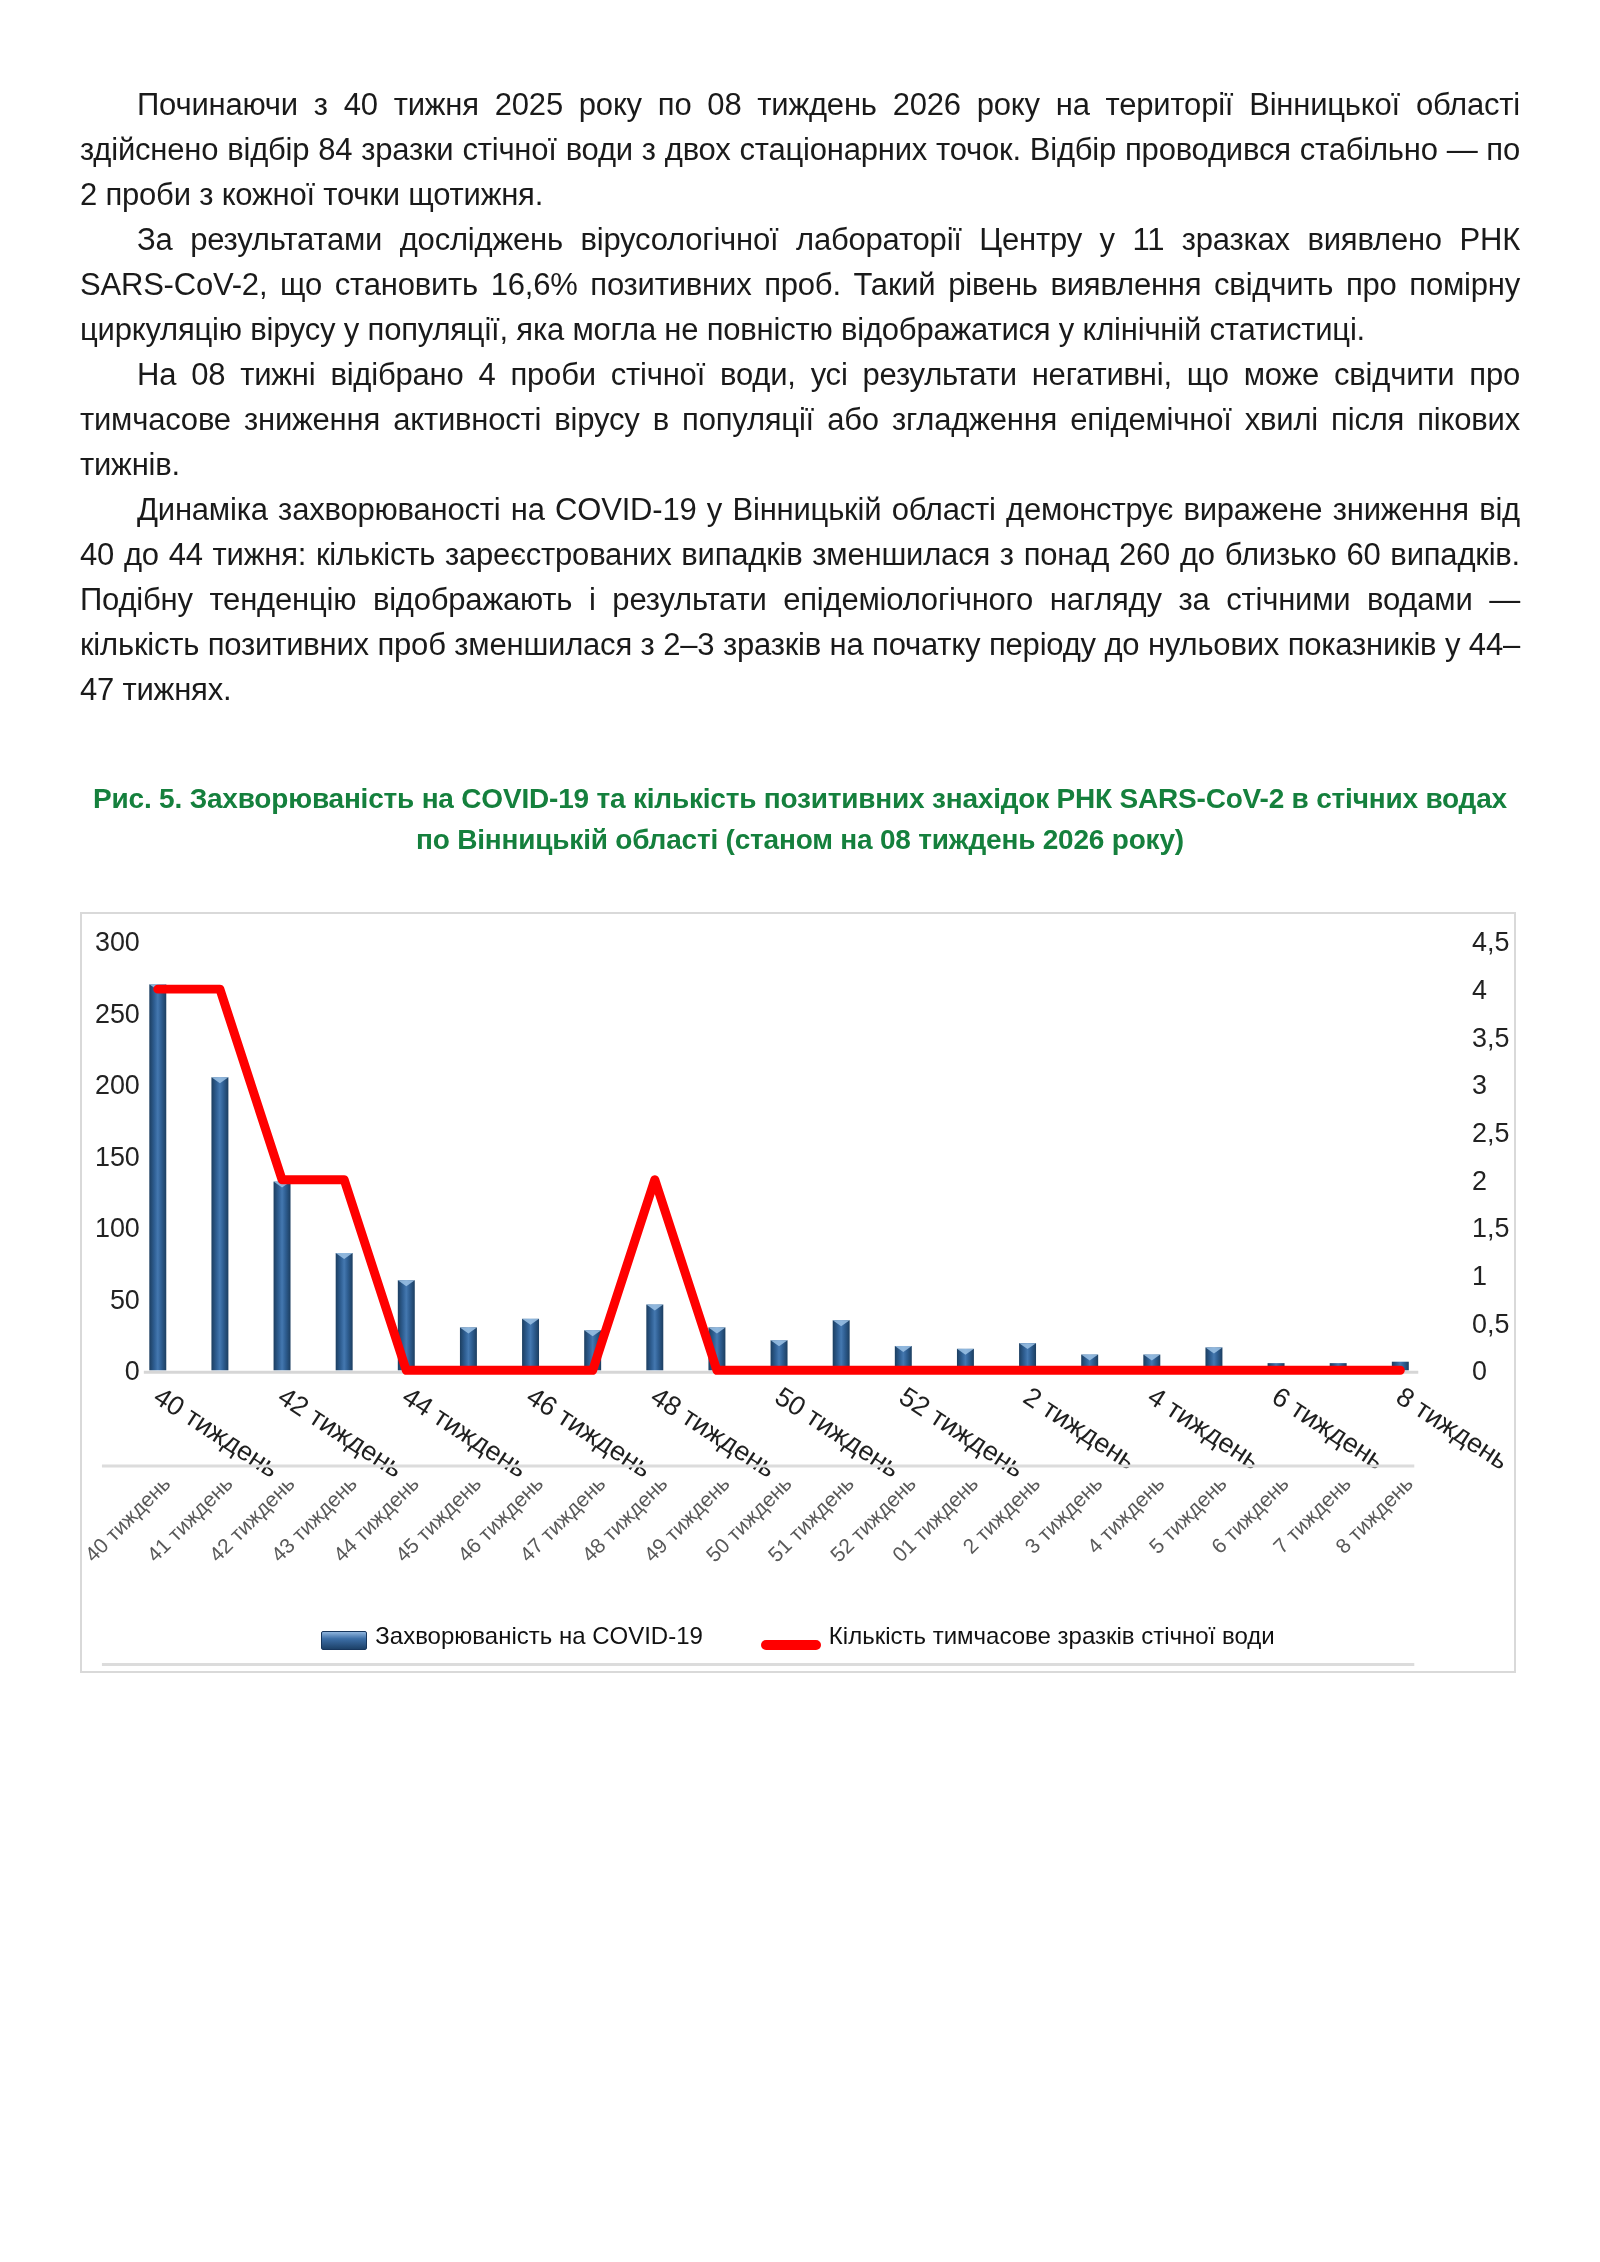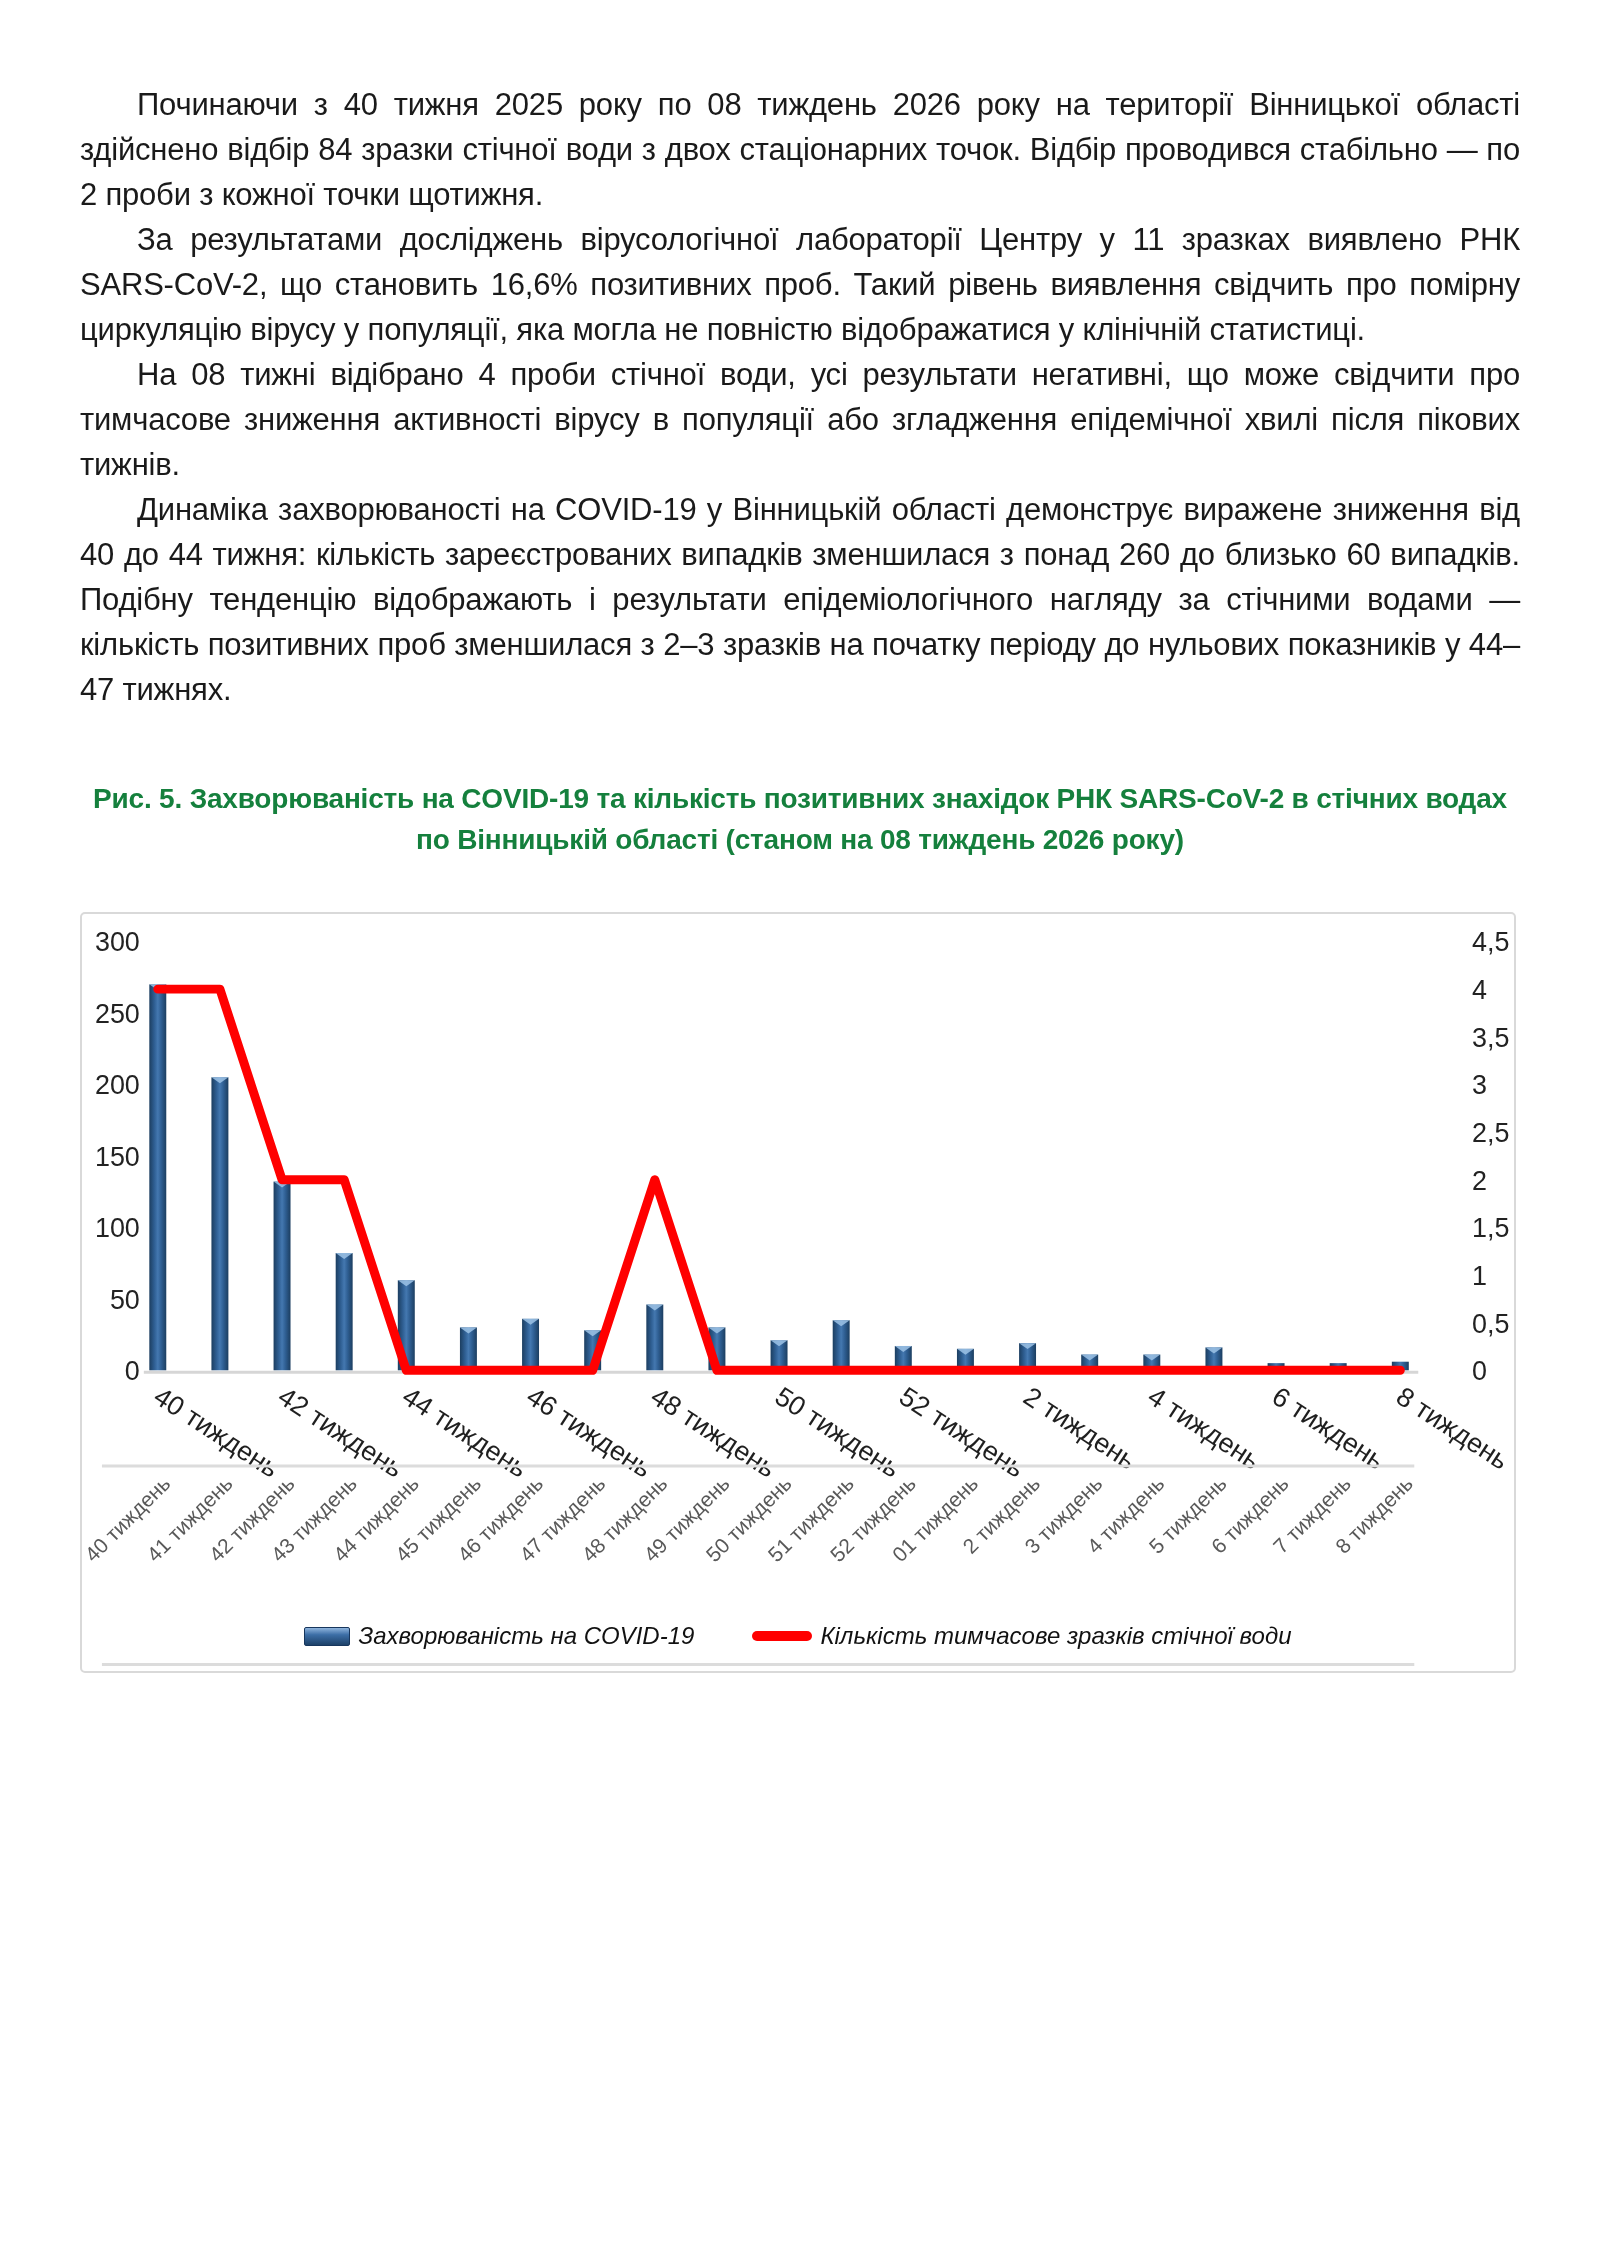--- a/index.html
+++ b/index.html
@@ -8,32 +8,32 @@
   .body-text{
     font-size:31px;line-height:45px;text-align:justify;text-indent:57px;
     margin:0;letter-spacing:-0.2px;
   }
   .figure-caption{
     margin:66px 0 0 0;text-align:center;font-weight:bold;
     font-size:28px;line-height:41px;color:#15803d;letter-spacing:-0.2px;
   }
   .chart-box{
     position:relative;margin-top:52px;width:1436px;height:761px;
-    border:2px solid #d9d9d9;border-radius:5px;background:#ffffff;box-sizing:border-box;
+    border:2px solid #d9d9d9;border-radius:0;background:#ffffff;box-sizing:border-box;
   }
   #chart-svg{display:block;}
   #chart-svg text{font-family:"Liberation Sans",sans-serif;}
   .axis-lbl{font-size:27px;fill:#222222;}
   .xlbl1{font-size:27px;fill:#1f1f1f;}
   .xlbl2{font-size:21px;fill:#595959;}
   .legend{
     position:absolute;left:0;top:708px;width:100%;
     display:flex;justify-content:center;align-items:center;gap:58px;
   }
-  .legend-item{display:flex;align-items:center;gap:8px;font-style:italic;}
+  .legend-item{display:flex;align-items:flex-end;gap:8px;}
   .legend-label{font-size:24px;color:#111111;}
   .swatch-bar{
     width:44px;height:17px;border-radius:2px;border:1px solid #17365d;
     background:linear-gradient(180deg,#8fb4dd 0%,#3c6ea6 40%,#1d4168 100%);
   }
   .swatch-line{width:60px;height:10px;border-radius:5px;background:#ff0000;}
 </style>
 </head>
 <body>
 

